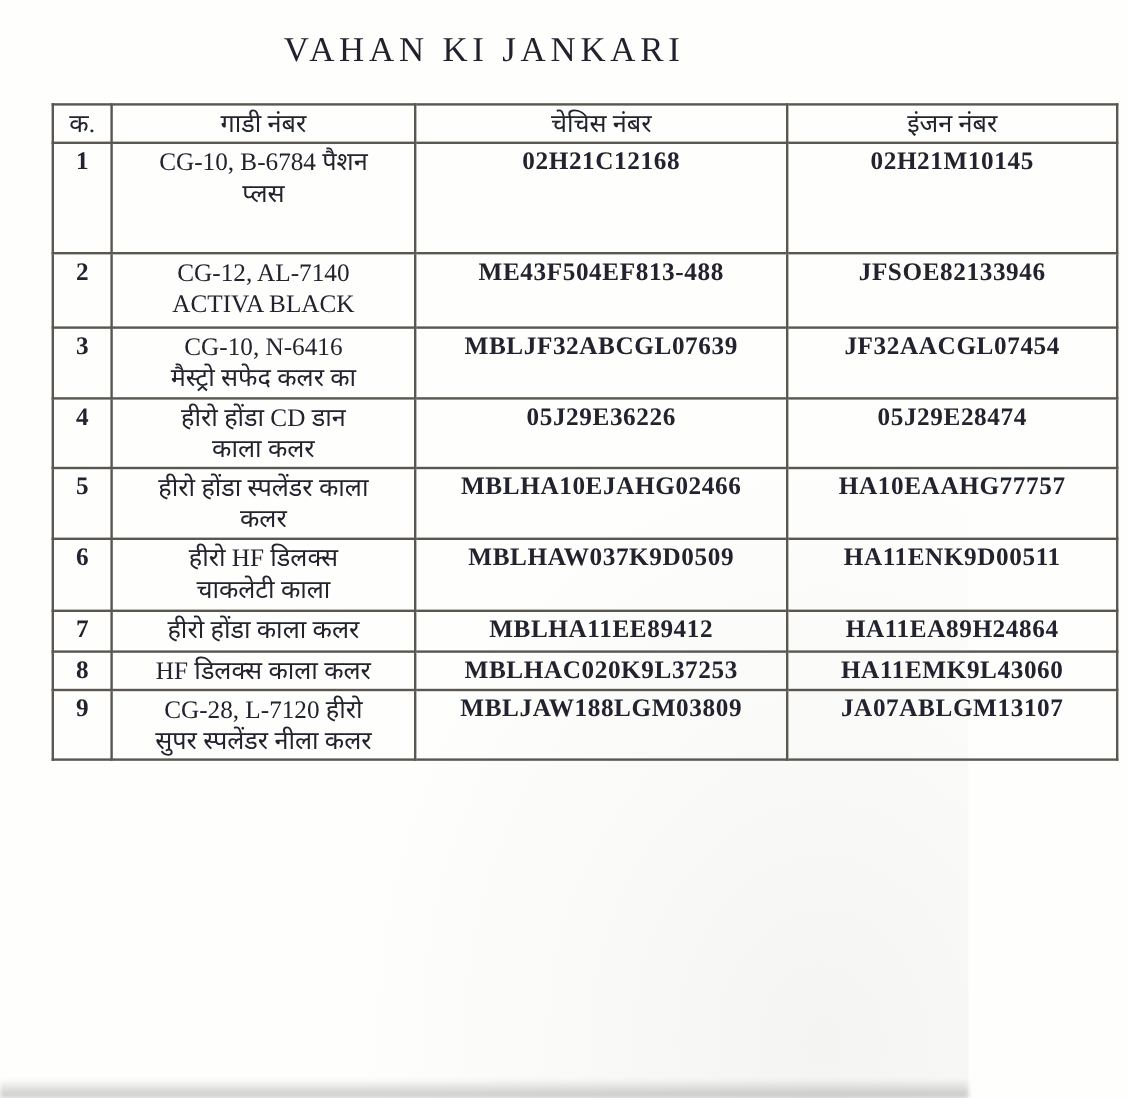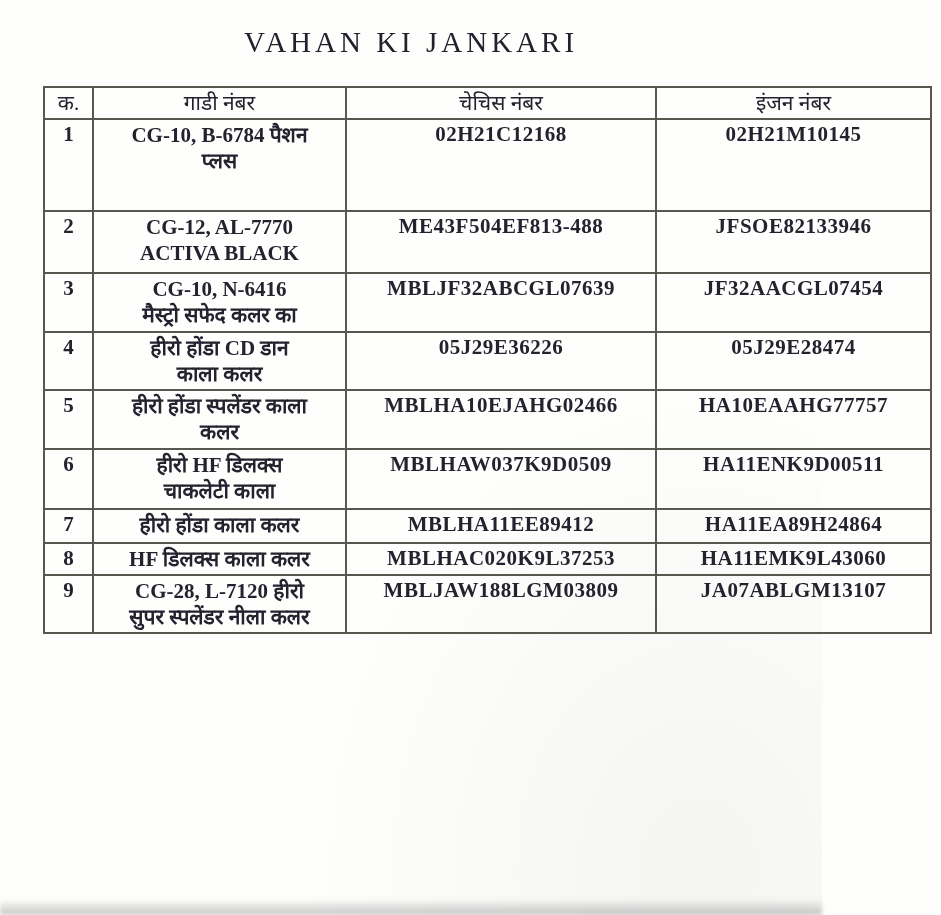--- a/index.html
+++ b/index.html
@@ -12,21 +12,20 @@
     overflow: hidden;
     position: relative;
   }
   .page {
     position: relative;
     width: 807px;
     height: 915px;
     background:
       radial-gradient(ellipse at 85% 95%, rgba(160,160,158,0.10), rgba(0,0,0,0) 40%),
       #fefefd;
-    padding-left: 15px;
   }
   .page-title {
     position: absolute;
     top: 26px;
     left: 0;
     width: 100%;
     text-align: center;
     font-size: 29px;
     letter-spacing: 4px;
     font-weight: 400;
@@ -56,21 +55,21 @@
     font-weight: 400;
     font-size: 21px;
     height: 26px;
     line-height: 26px;
   }
   td.sno {
     font-weight: 700;
     font-size: 21px;
   }
   td.vehicle {
-    font-weight: 700;
+    font-weight: 400;
     font-size: 21px;
     line-height: 1.25;
     white-space: pre-line;
     margin-top: 12px;
   }
   td.chassis, td.engine {
     font-weight: 700;
     font-size: 21px;
     letter-spacing: 0.5px;
   }
@@ -121,21 +120,21 @@
     <tbody>
       <tr class="r1">
         <td class="sno">1</td>
         <td class="vehicle">CG-10, B-6784 पैशन
 प्लस</td>
         <td class="chassis">02H21C12168</td>
         <td class="engine">02H21M10145</td>
       </tr>
       <tr class="r2">
         <td class="sno">2</td>
-        <td class="vehicle">CG-12, AL-7770
+        <td class="vehicle">CG-12, AL-7140
 ACTIVA BLACK</td>
         <td class="chassis">ME43F504EF813-488</td>
         <td class="engine">JFSOE82133946</td>
       </tr>
       <tr class="r3">
         <td class="sno">3</td>
         <td class="vehicle">CG-10, N-6416
 मैस्ट्रो सफेद कलर का</td>
         <td class="chassis">MBLJF32ABCGL07639</td>
         <td class="engine">JF32AACGL07454</td>

